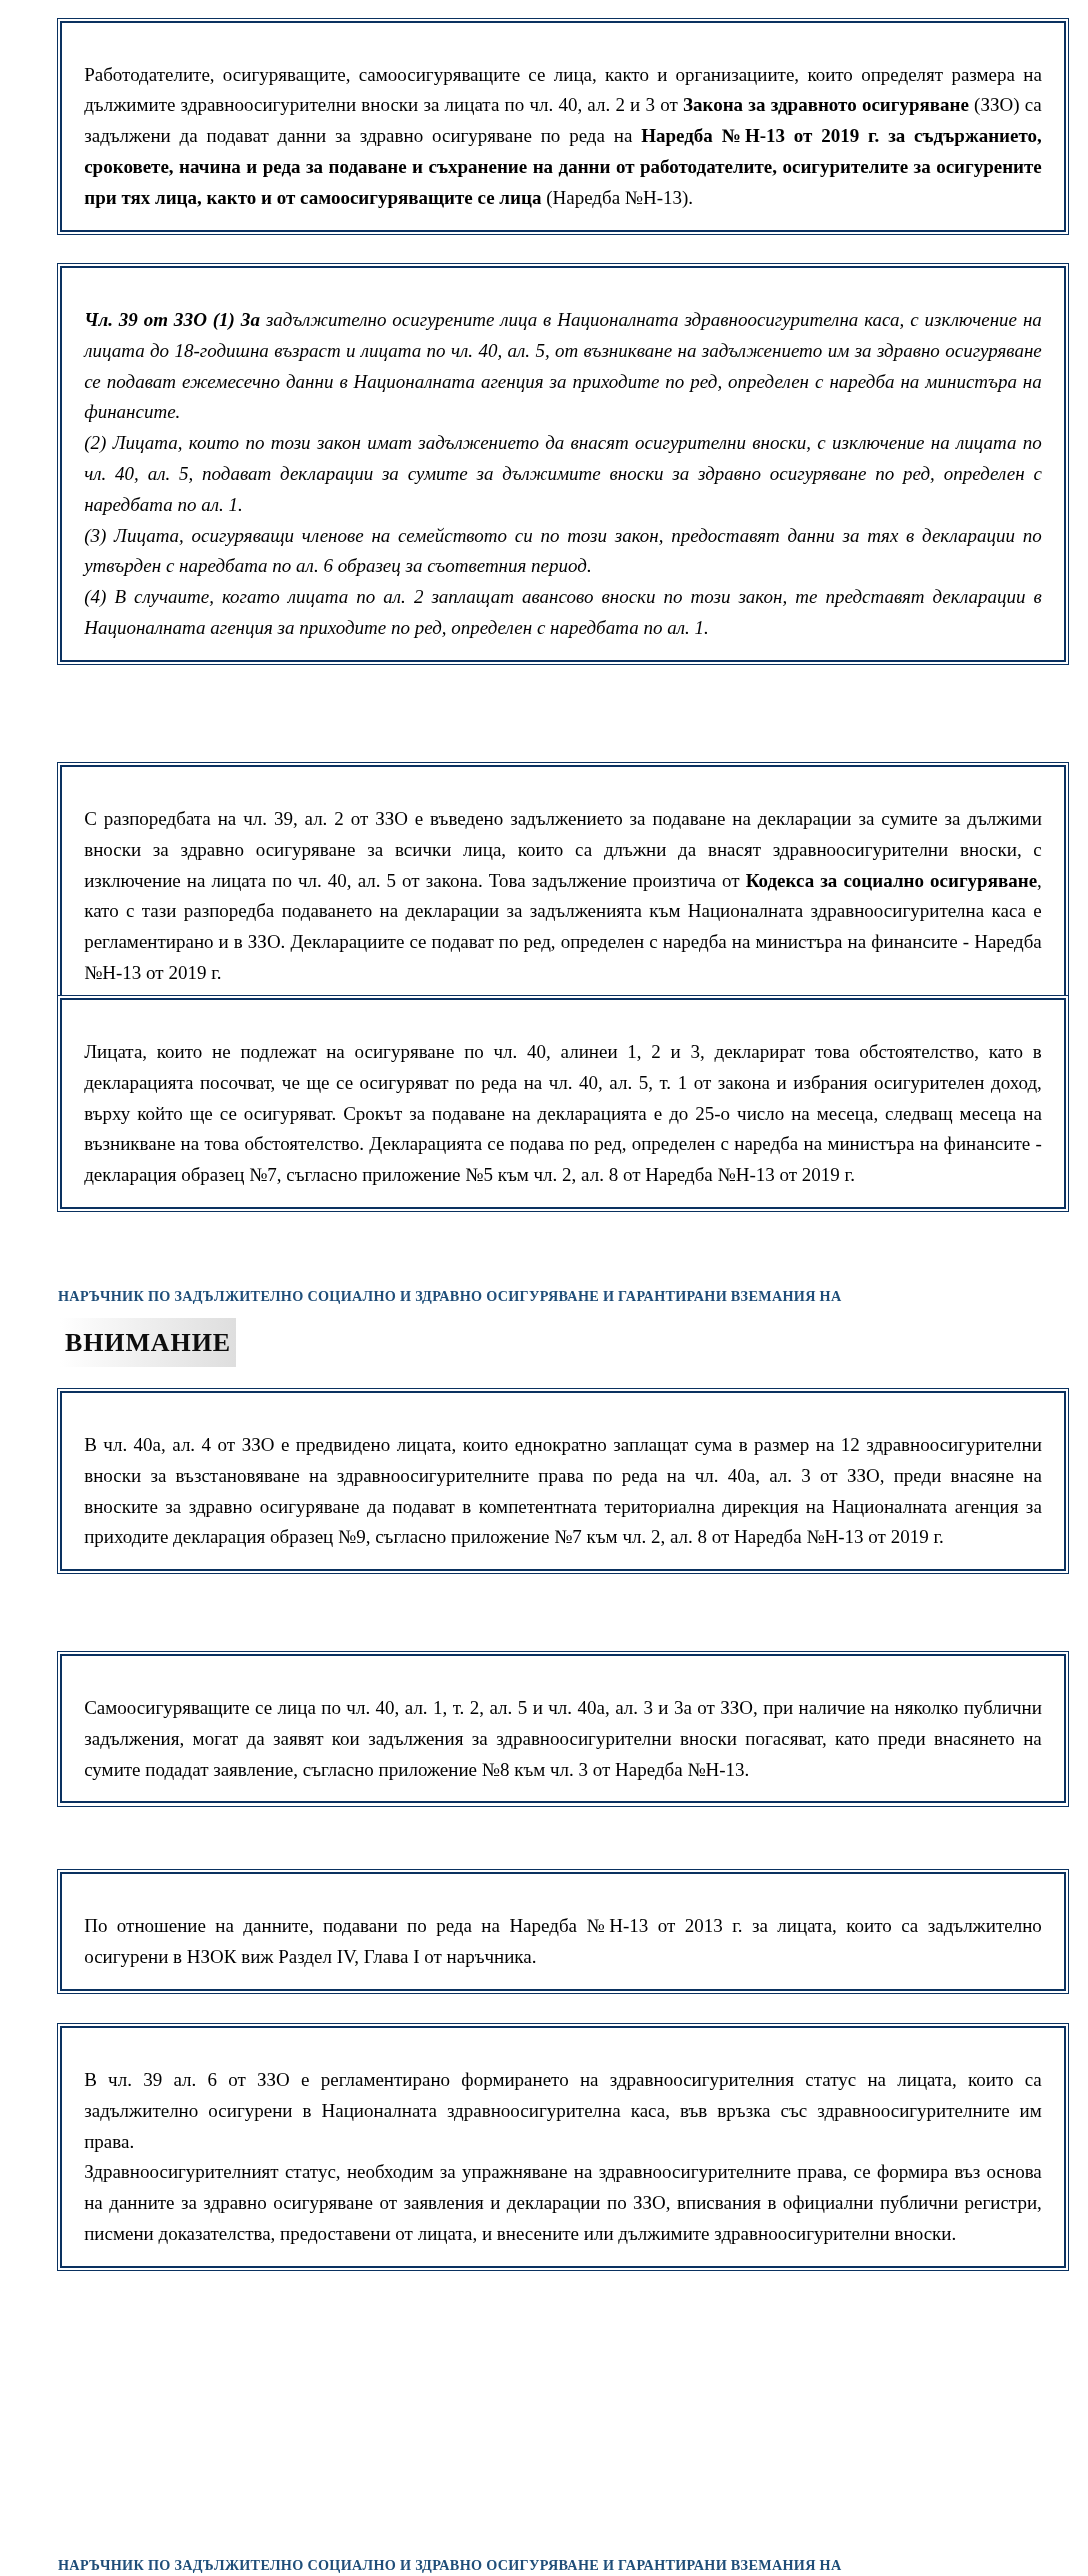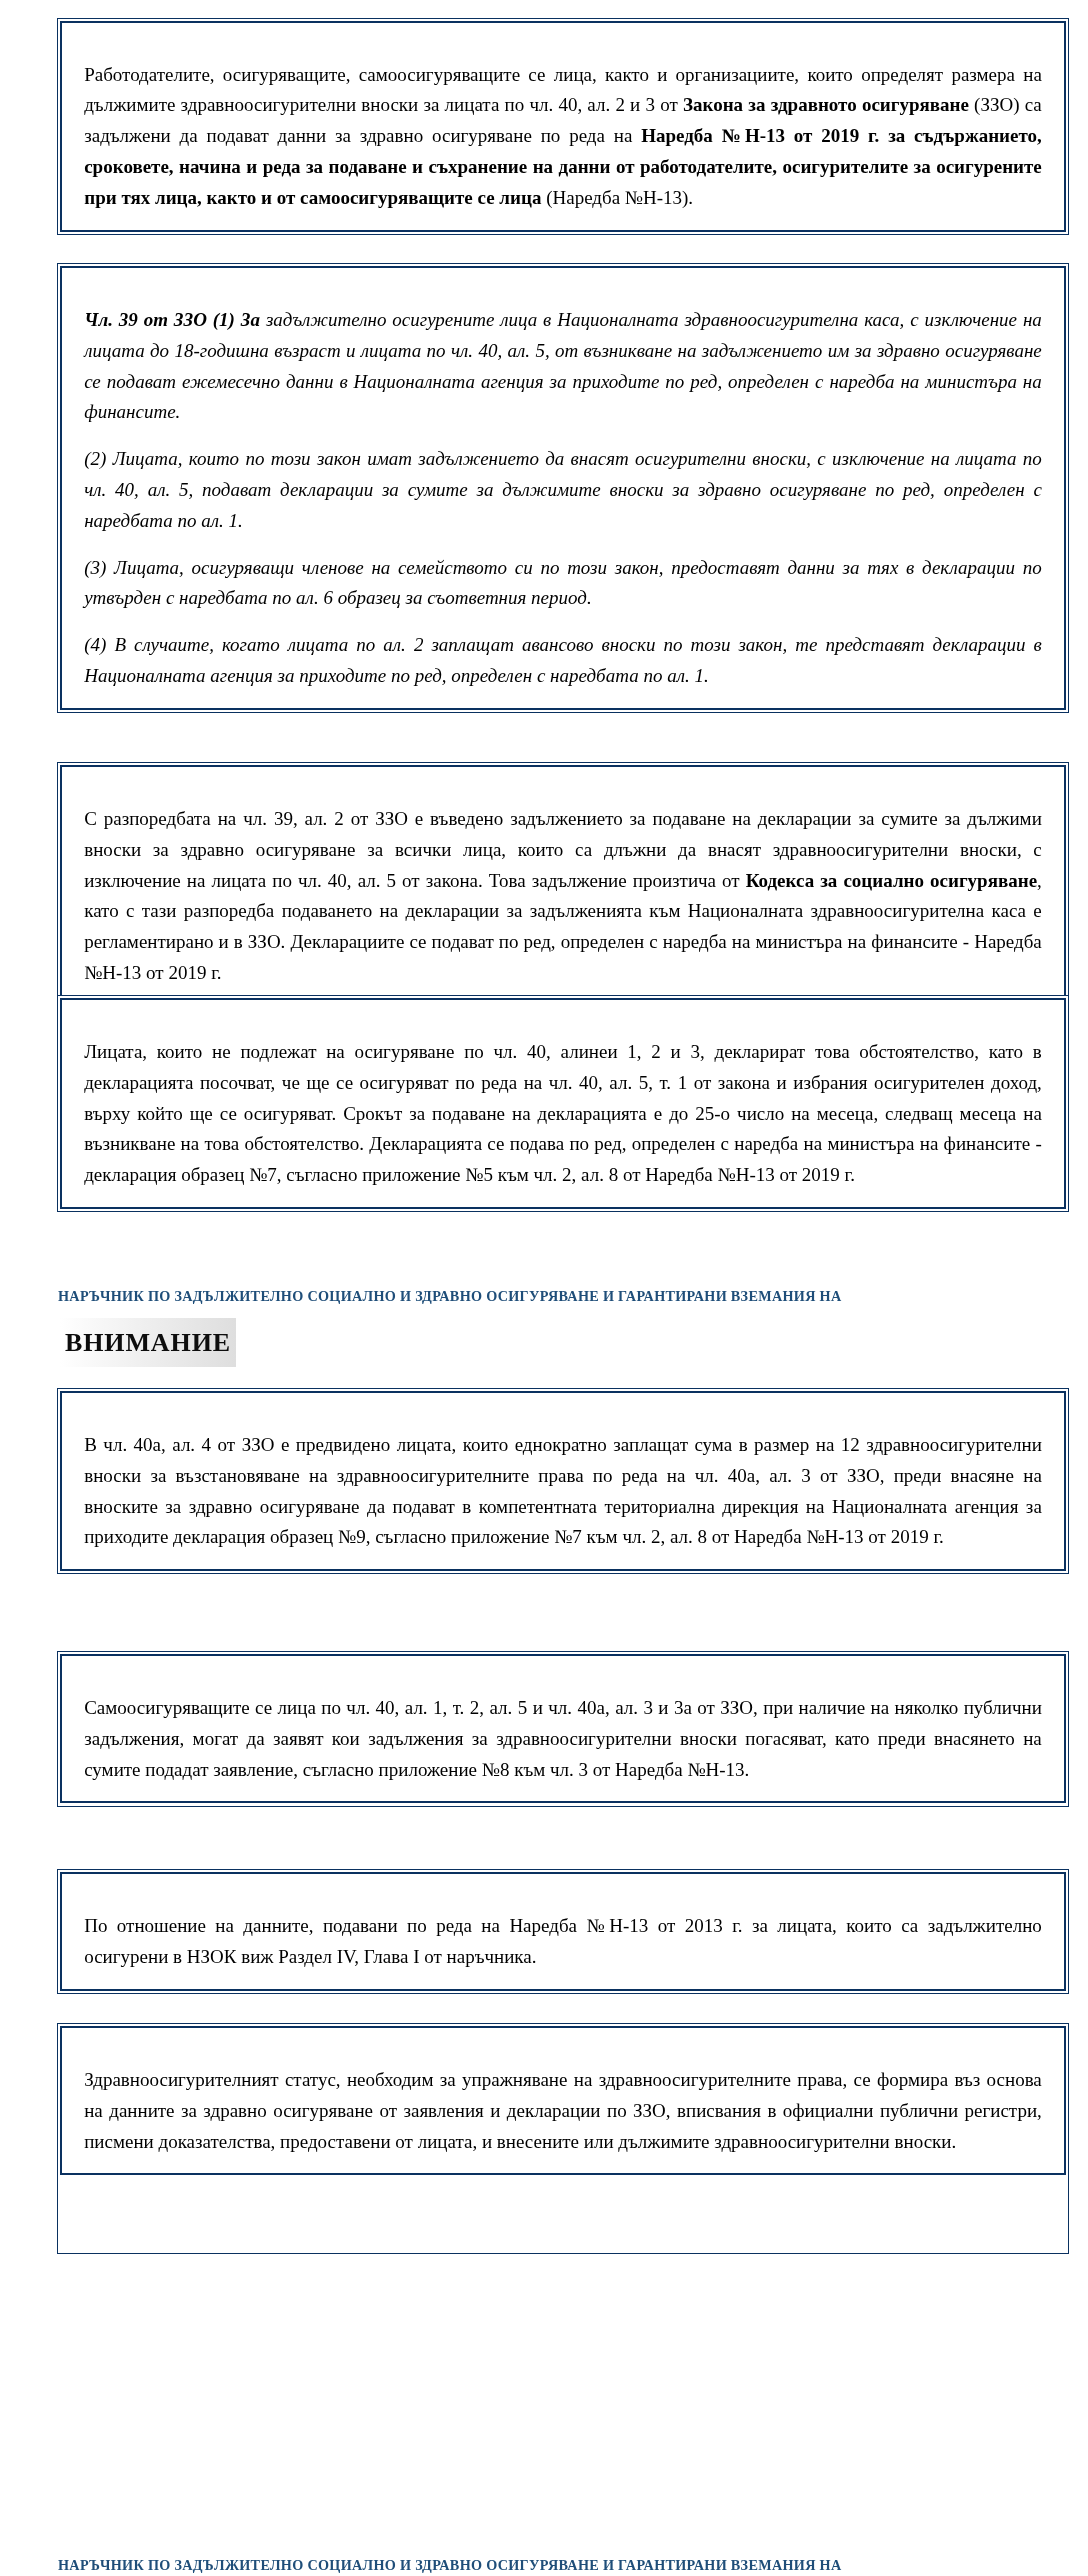--- a/index.html
+++ b/index.html
@@ -41,21 +41,21 @@
   }
   .box p {
     margin: 0;
     text-align: justify;
     text-justify: inter-word;
     color: #000000;
     font-size: 19px;
     line-height: 1.62;
     font-family: "Liberation Serif", "DejaVu Serif", serif;
   }
-  .box p + p { margin-top: 16px; }
+  .box p + p { margin-top: 0; }
 
   .box.italic p {
     font-style: italic;
   }
 
   b, .bi {
     font-weight: bold;
   }
 
   
@@ -143,20 +143,21 @@
   </div>
 
   <div class="box" style="top:1869px;">
     <div class="box-inner">
       <p>По отношение на данните, подавани по реда на Наредба №Н-13 от 2013 г. за лицата, които са задължително осигурени в НЗОК виж Раздел IV, Глава I от наръчника.</p>
     </div>
   </div>
 
   <div class="box" style="top:2023px; min-height:231px;">
     <div class="box-inner">
+      <p>В чл. 39 ал. 6 от ЗЗО е регламентирано формирането на здравноосигурителния статус на лицата, които са задължително осигурени в Националната здравноосигурителна каса, във връзка със здравноосигурителните им права.</p>
       <p>Здравноосигурителният статус, необходим за упражняване на здравноосигурителните права, се формира въз основа на данните за здравно осигуряване от заявления и декларации по ЗЗО, вписвания в официални публични регистри, писмени доказателства, предоставени от лицата, и внесените или дължимите здравноосигурителни вноски.</p>
     </div>
   </div>
 
   <div class="runhead" style="top:2557px;">НАРЪЧНИК ПО ЗАДЪЛЖИТЕЛНО СОЦИАЛНО И ЗДРАВНО ОСИГУРЯВАНЕ И ГАРАНТИРАНИ ВЗЕМАНИЯ НА</div>
 
 </div>
 
 
 </body></html>

